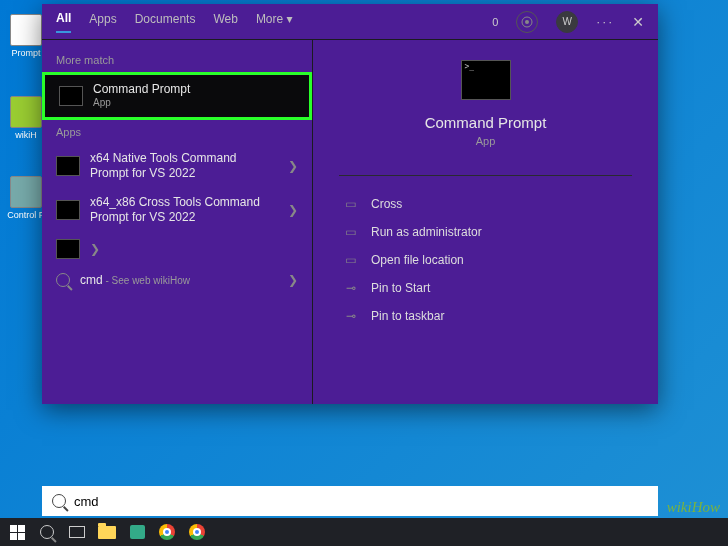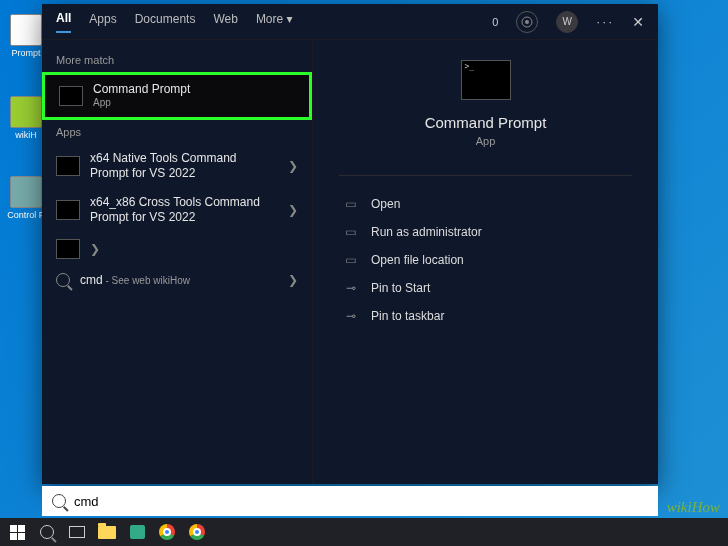--- a/index.html
+++ b/index.html
@@ -1,19 +1,19 @@
 <!DOCTYPE html>
 <html><head>
 <meta charset="utf-8">
 <style>
 * { margin: 0; padding: 0; box-sizing: border-box; font-family: "Segoe UI", Arial, sans-serif; }
 body { width: 728px; height: 546px; background: linear-gradient(135deg, #0078d4, #1e90d4); overflow: hidden; position: relative; }
 .desktop-icon { position: absolute; width: 40px; text-align: center; color: #fff; font-size: 9px; }
 .desktop-icon .ico { width: 32px; height: 32px; margin: 0 auto 2px; background: #fff; border: 1px solid #888; border-radius: 2px; }
-.search-panel { position: absolute; left: 42px; top: 4px; width: 616px; height: 480px; background: #0f172a; color: #e6e6e6; box-shadow: 0 6px 24px rgba(0,0,0,.5); display: flex; flex-direction: column; }
+.search-panel { position: absolute; left: 42px; top: 4px; width: 616px; height: 400px; background: #4c1d95; color: #e6e6e6; box-shadow: 0 6px 24px rgba(0,0,0,.5); display: flex; flex-direction: column; }
 .tabs { display: flex; align-items: center; height: 36px; padding: 0 14px; gap: 18px; font-size: 12px; border-bottom: 1px solid #1b1b20; }
 .tab { color: #bdbdbd; cursor: pointer; padding-bottom: 6px; }
 .tab.active { color: #fff; border-bottom: 2px solid #3a96dd; font-weight: 600; }
 .tabs .spacer { flex: 1; }
 .circ { width: 22px; height: 22px; border: 1px solid #555; border-radius: 50%; display: flex; align-items: center; justify-content: center; font-size: 10px; color: #ccc; }
 .close-x { font-size: 14px; color: #ccc; cursor: pointer; }
 .dots { color:#ccc; letter-spacing:2px; }
 .panes { flex: 1; display: flex; overflow: hidden; }
 .left { width: 270px; padding: 8px 0; }
 .right { flex: 1; padding: 20px 26px; border-left: 1px solid #1b1b20; }
@@ -107,21 +107,21 @@
     </div>
     <div class="right">
       <div class="preview">
         <div class="thumb"></div>
         <h3>Command Prompt</h3>
         <div class="sub">App</div>
       </div>
       <div class="actions">
         <div class="act">
             <span class="aico">▭</span>
-            <span>Open</span>
+            <span>Cross</span>
           </div>
         <div class="act">
             <span class="aico">▭</span>
             <span>Run as administrator</span>
           </div>
         <div class="act">
             <span class="aico">▭</span>
             <span>Open file location</span>
           </div>
         <div class="act">

